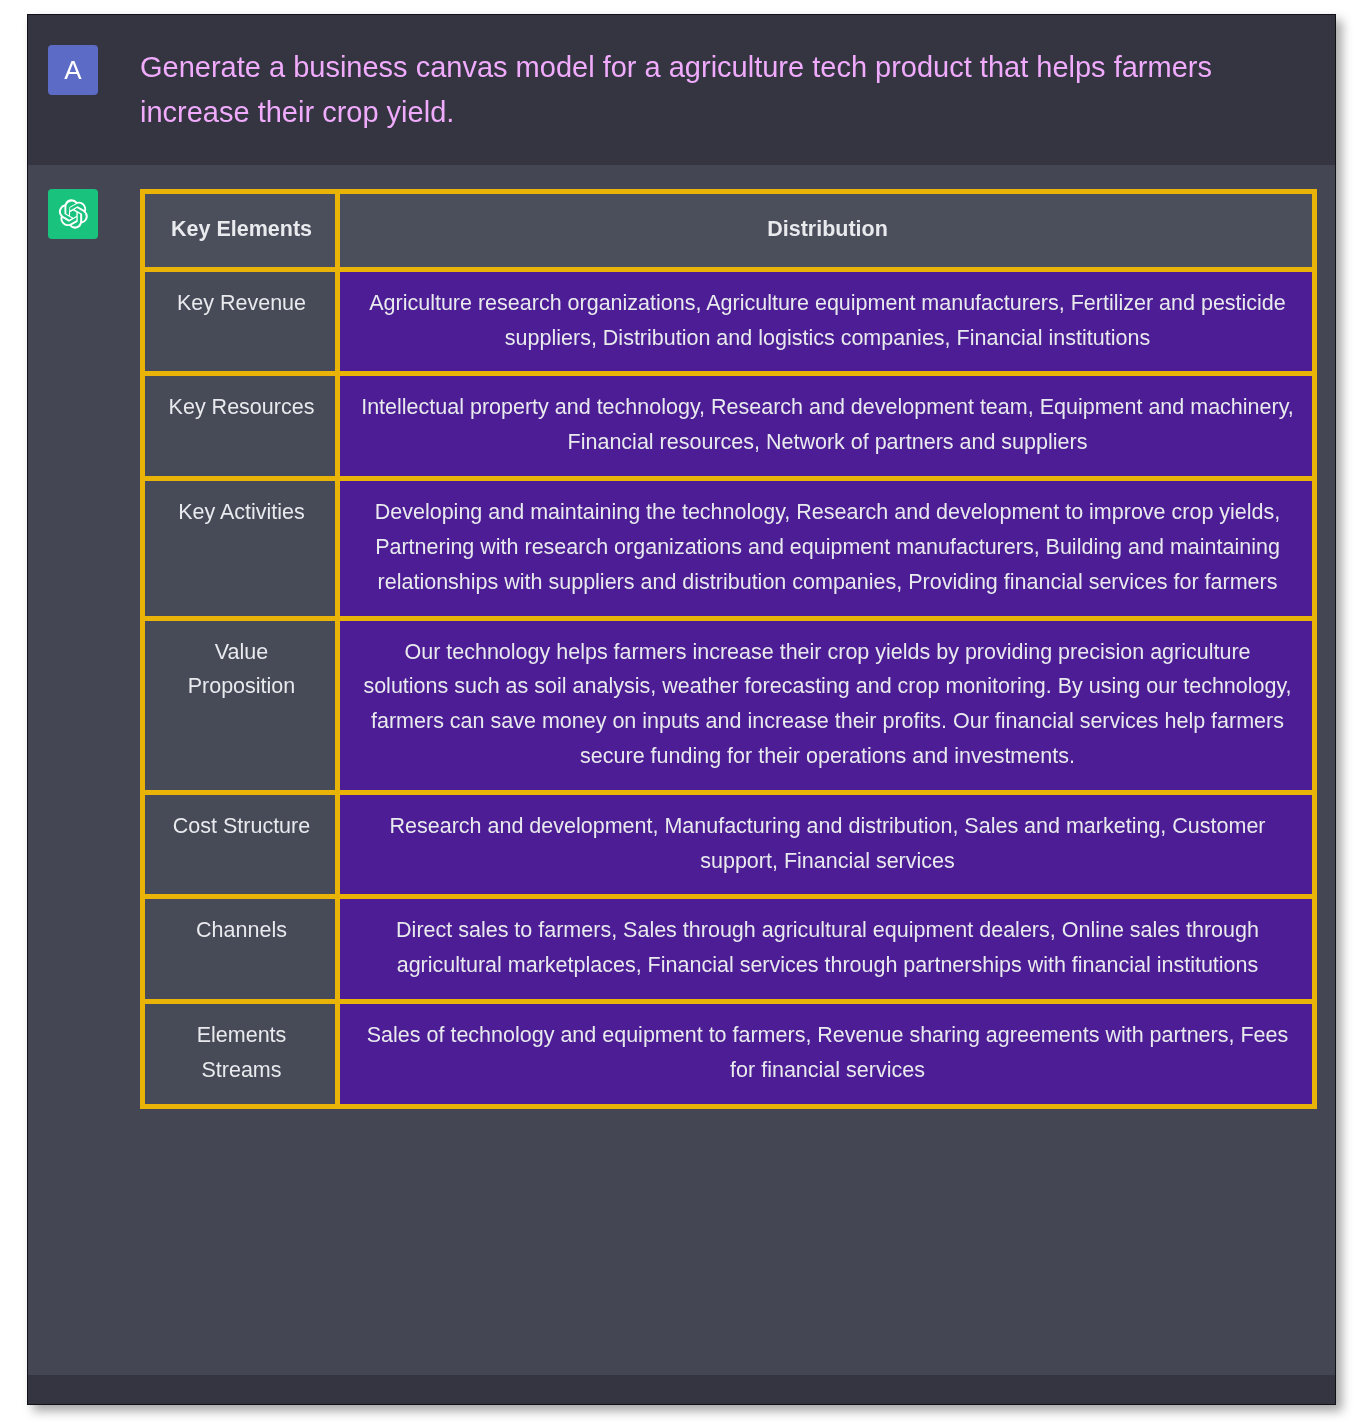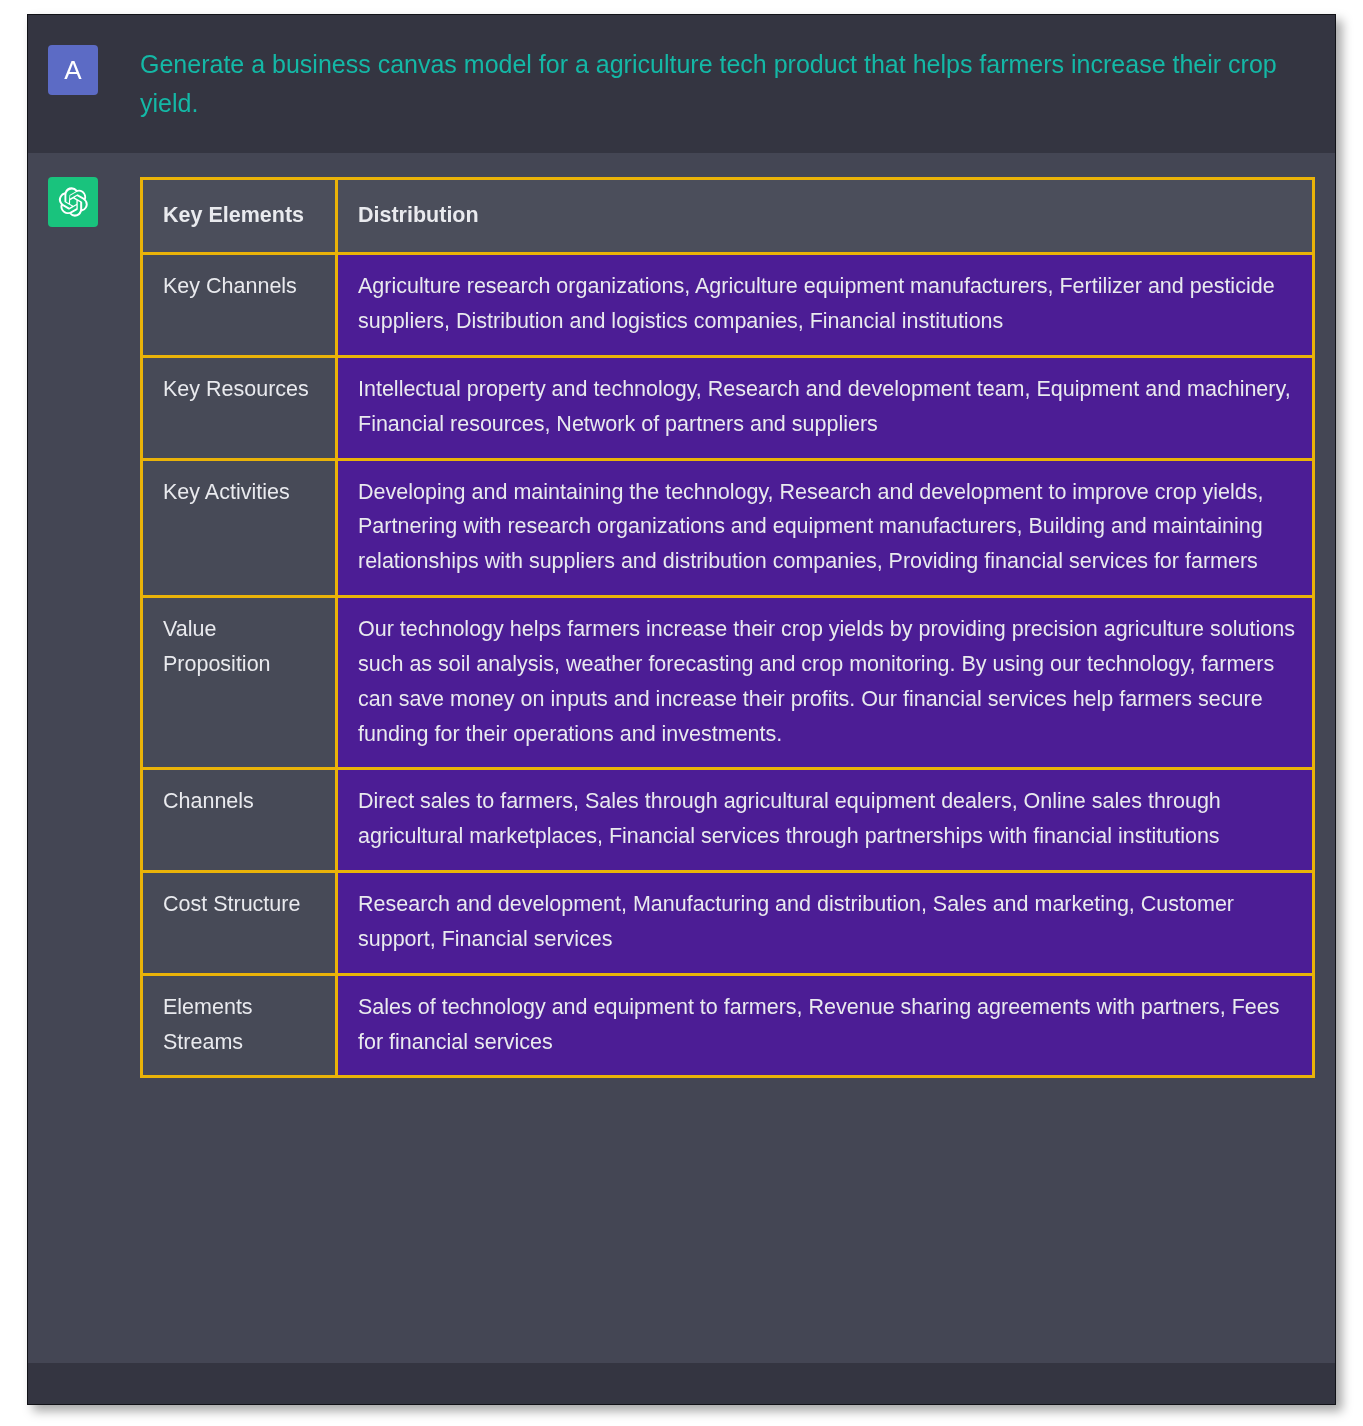--- a/index.html
+++ b/index.html
@@ -62,44 +62,44 @@
     color: #ffffff;
     font-size: 26px;
     font-weight: 400;
   }
   .avatar-assistant {
     background: #19c37d;
     color: #ffffff;
   }
   .avatar-assistant svg { display:block; }
   .user-text {
-    color: #14b8a6;
-    font-size: 25px;
+    color: #f0abfc;
+    font-size: 29px;
     line-height: 1.55;
     max-width: 1170px;
     padding-top: 2px;
   }
   
   .table-wrap {
     flex: 1 1 auto;
     padding-top: 2px;
   }
   table.canvas-table {
     border-collapse: collapse;
     width: 1172px;
     table-layout: fixed;
     background: #474a57;
     border: 1px solid #8b8f9c;
   }
   table.canvas-table col.c1 { width: 195px; }
   table.canvas-table col.c2 { width: 977px; }
   table.canvas-table th,
   table.canvas-table td {
-    border: 3px solid #eab308;
-    text-align: left;
+    border: 5px solid #eab308;
+    text-align: center;
     vertical-align: top;
     color: #e9eaee;
     font-size: 21.5px;
     line-height: 1.62;
     padding: 14px 17px 16px 20px;
     box-sizing: border-box;
   }
   table.canvas-table thead th {
     font-weight: bold;
     font-size: 21.5px;
@@ -145,42 +145,42 @@
               <col class="c2">
             </colgroup>
           <thead>
             <tr>
               <th class="nowrap-head">Key Elements</th>
               <th class="head-desc">Distribution</th>
             </tr>
           </thead>
           <tbody>
             <tr>
-              <td class="key-cell">Key Channels</td>
+              <td class="key-cell">Key Revenue</td>
               <td>Agriculture research organizations, Agriculture equipment manufacturers, Fertilizer and pesticide suppliers, Distribution and logistics companies, Financial institutions</td>
             </tr>
             <tr>
               <td class="key-cell">Key Resources</td>
               <td>Intellectual property and technology, Research and development team, Equipment and machinery, Financial resources, Network of partners and suppliers</td>
             </tr>
             <tr>
               <td class="key-cell">Key Activities</td>
               <td>Developing and maintaining the technology, Research and development to improve crop yields, Partnering with research organizations and equipment manufacturers, Building and maintaining relationships with suppliers and distribution companies, Providing financial services for farmers</td>
             </tr>
             <tr>
               <td class="key-cell">Value Proposition</td>
               <td>Our technology helps farmers increase their crop yields by providing precision agriculture solutions such as soil analysis, weather forecasting and crop monitoring. By using our technology, farmers can save money on inputs and increase their profits. Our financial services help farmers secure funding for their operations and investments.</td>
             </tr>
             <tr>
+              <td class="key-cell">Cost Structure</td>
+              <td>Research and development, Manufacturing and distribution, Sales and marketing, Customer support, Financial services</td>
+            </tr>
+            <tr>
               <td class="key-cell">Channels</td>
               <td>Direct sales to farmers, Sales through agricultural equipment dealers, Online sales through agricultural marketplaces, Financial services through partnerships with financial institutions</td>
-            </tr>
-            <tr>
-              <td class="key-cell">Cost Structure</td>
-              <td>Research and development, Manufacturing and distribution, Sales and marketing, Customer support, Financial services</td>
             </tr>
             <tr>
               <td class="key-cell">Elements Streams</td>
               <td>Sales of technology and equipment to farmers, Revenue sharing agreements with partners, Fees for financial services</td>
             </tr>
           </tbody>
         </table>
       </div>
     </div>
 

